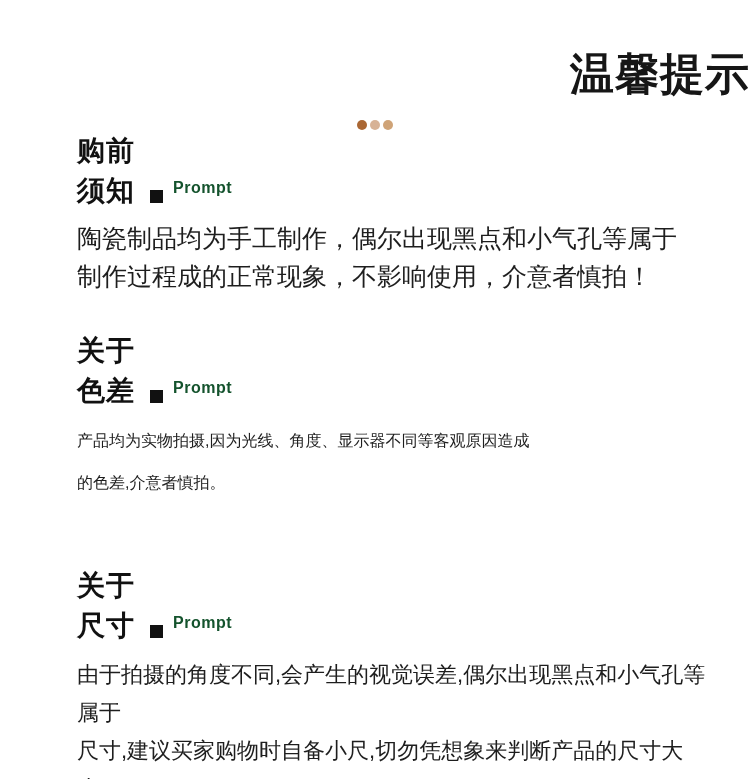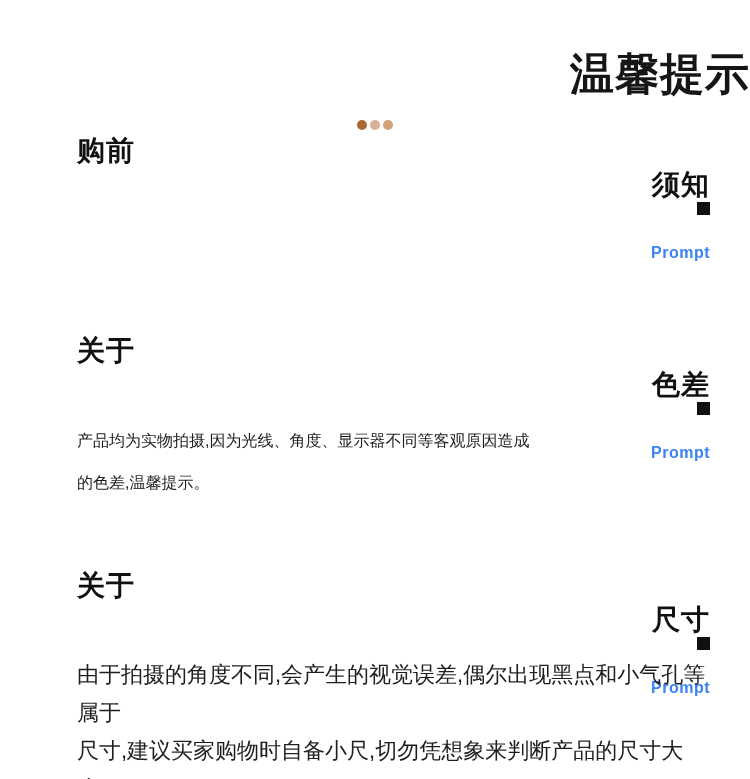--- a/index.html
+++ b/index.html
@@ -52,34 +52,33 @@
   .sec-heading {
     font-size: 28px;
     line-height: 34px;
     font-weight: 800;
     color: #111111;
     letter-spacing: 1px;
   }
   .heading-row2 {
     display: flex;
     align-items: flex-end;
-    flex-direction: column;
   }
   .square-icon {
     width: 13px;
     height: 13px;
     background: #111111;
     margin: 0 0 5px 15px;
     flex: 0 0 auto;
   }
   .tag-label {
     font-size: 16px;
     font-weight: 700;
-    color: #3b82f6;
-    margin: 16px 0 3px 10px;
+    color: #14532d;
+    margin: 3px 0 3px 10px;
     letter-spacing: 0.5px;
   }
   .sec-body {
     color: #1e1e1e;
     font-weight: 400;
   }
   .body-s1 { top: 219px; font-size: 25px; line-height: 38px; }
   .body-s2 { top: 420px; font-size: 16px; line-height: 42px; }
   .body-s3 { top: 656px; font-size: 22px; line-height: 38px; }
   .head-s1 { top: 134px; }
@@ -100,32 +99,36 @@
   </div>
 
   <div class="section sec-heading head-s1">
     <div>购前</div>
     <div class="heading-row2">
       <span>须知</span>
       <span class="square-icon"></span>
       <span class="tag-label">Prompt</span>
     </div>
   </div>
+  <div class="section sec-body body-s1">
+    <div>陶瓷制品均为手工制作，偶尔出现黑点和小气孔等属于</div>
+    <div>制作过程成的正常现象，不影响使用，介意者慎拍！</div>
+  </div>
 
   <div class="section sec-heading head-s2">
     <div>关于</div>
     <div class="heading-row2">
       <span>色差</span>
       <span class="square-icon"></span>
       <span class="tag-label">Prompt</span>
     </div>
   </div>
   <div class="section sec-body body-s2">
     <div>产品均为实物拍摄,因为光线、角度、显示器不同等客观原因造成</div>
-    <div>的色差,温馨提示。</div>
+    <div>的色差,介意者慎拍。</div>
   </div>
 
   <div class="section sec-heading head-s3">
     <div>关于</div>
     <div class="heading-row2">
       <span>尺寸</span>
       <span class="square-icon"></span>
       <span class="tag-label">Prompt</span>
     </div>
   </div>

